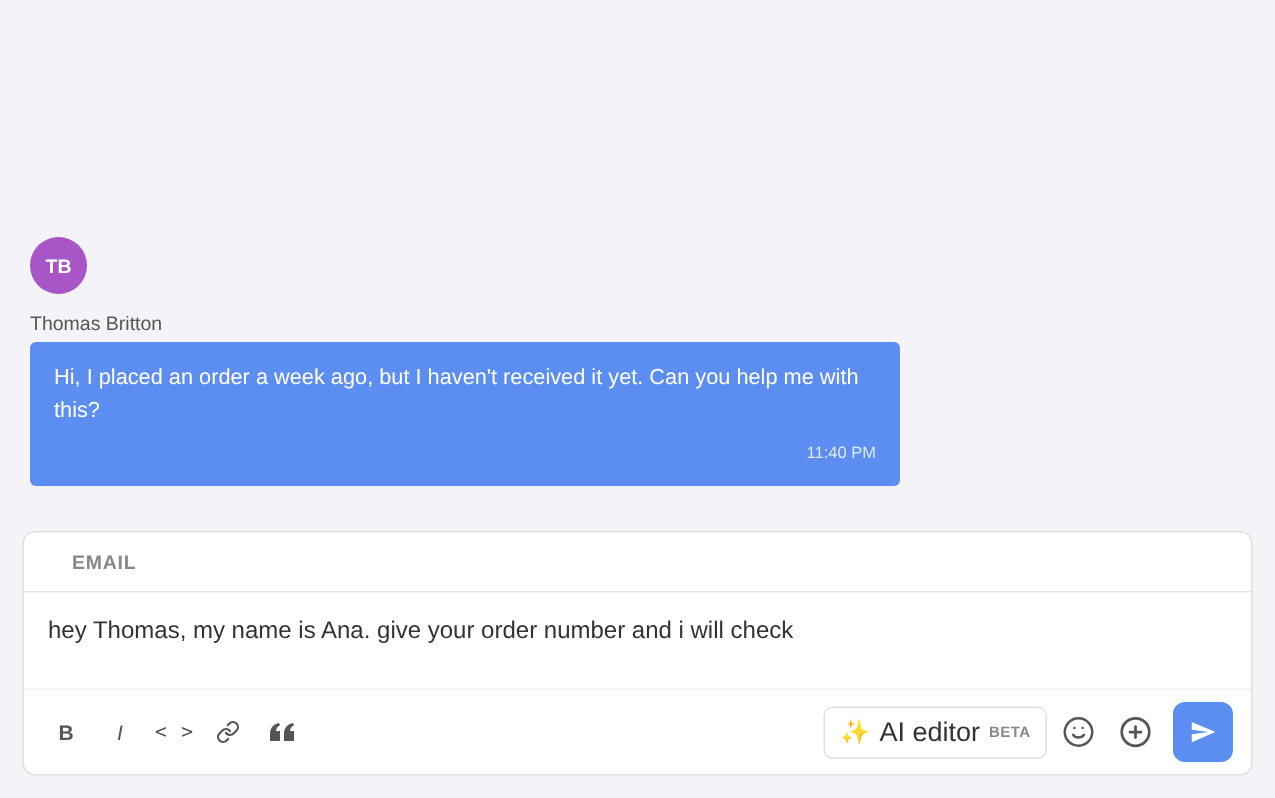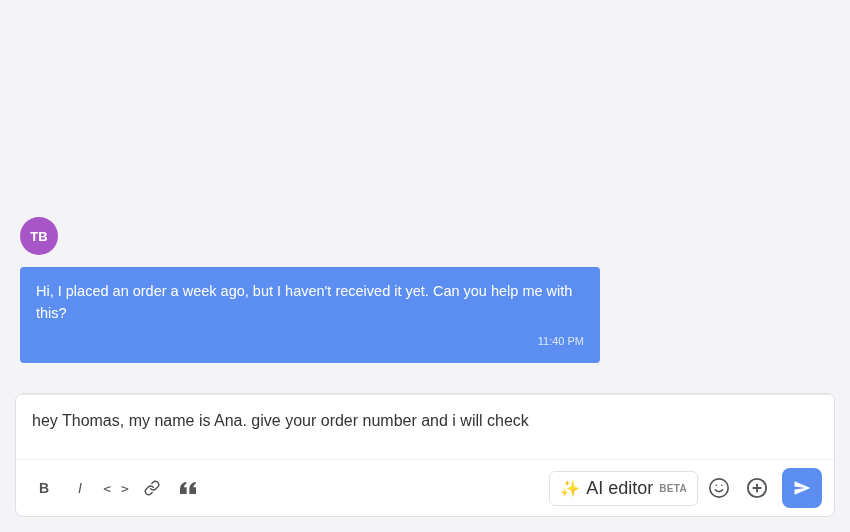--- a/index.html
+++ b/index.html
@@ -213,30 +213,32 @@
       fill: white;
     }
   </style>
 </head>
 <body>
 
 <div class="chat-area">
   <div class="message-block">
     <div class="avatar">TB</div>
     <div class="message-content">
+      <span class="sender-name">Thomas Britton</span>
       <div class="bubble">
         <span>Hi, I placed an order a week ago, but I haven't received it yet. Can you help me with this?</span>
         <span class="bubble-time">11:40 PM</span>
       </div>
     </div>
   </div>
 </div>
 
 <div class="composer-panel">
   <div class="tabs">
+    <div class="tab">EMAIL</div>
   </div>
   <div class="composer-body">
     <div class="composer-text" contenteditable="true" style="">hey Thomas, my name is Ana. give your order number and i will check</div>
   </div>
   <div class="composer-toolbar">
     <button class="toolbar-btn bold">B</button>
     <button class="toolbar-btn italic">I</button>
     <button class="toolbar-btn">
       <span style="font-size:13px; font-family: monospace; display:flex; gap:1px; align-items:center;">
         <span>&lt;</span>

